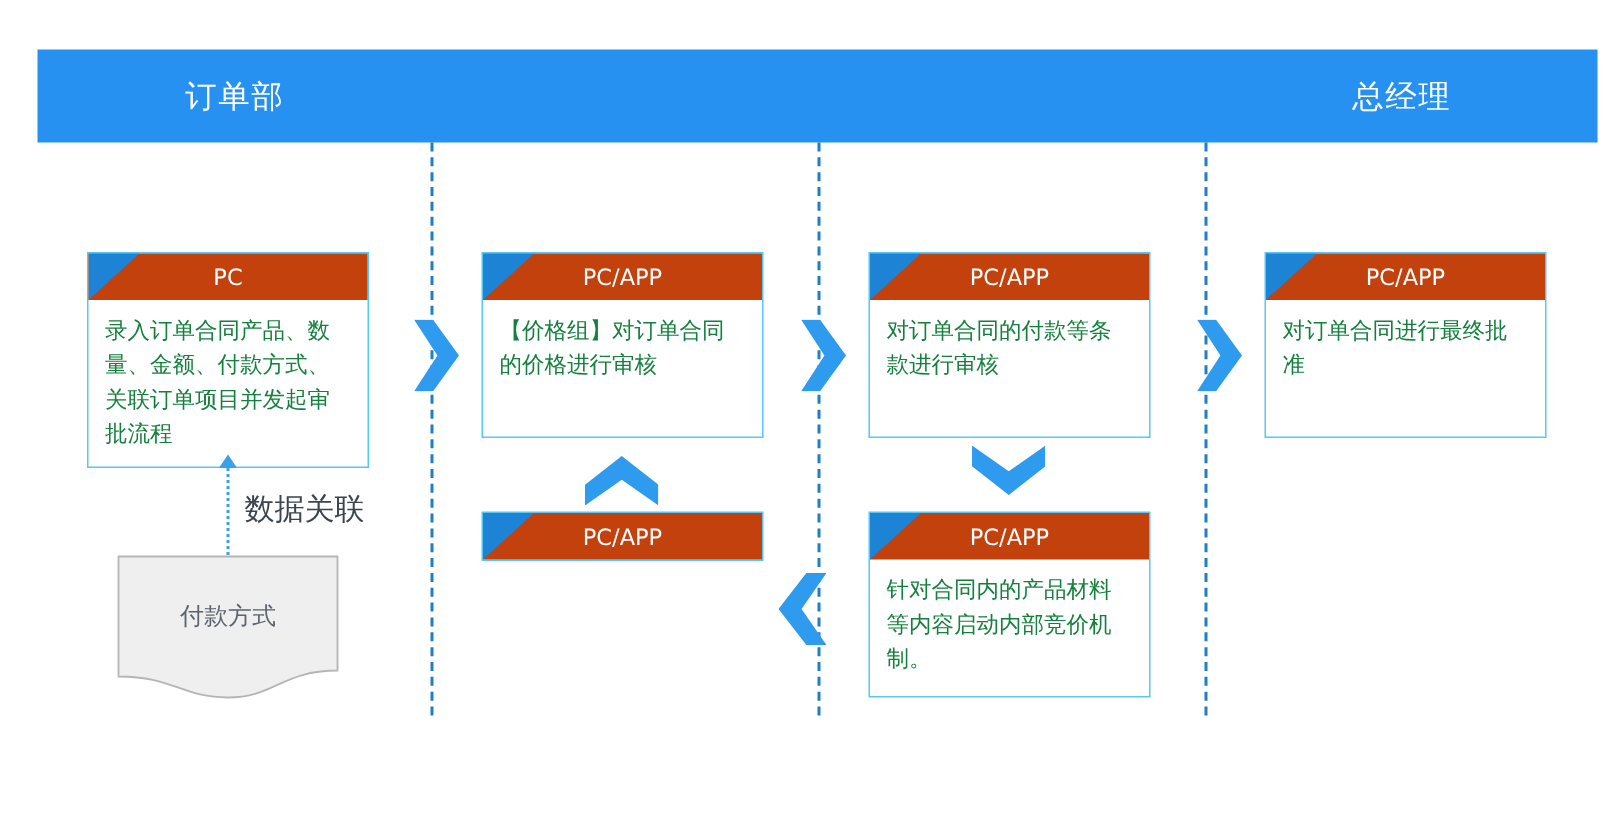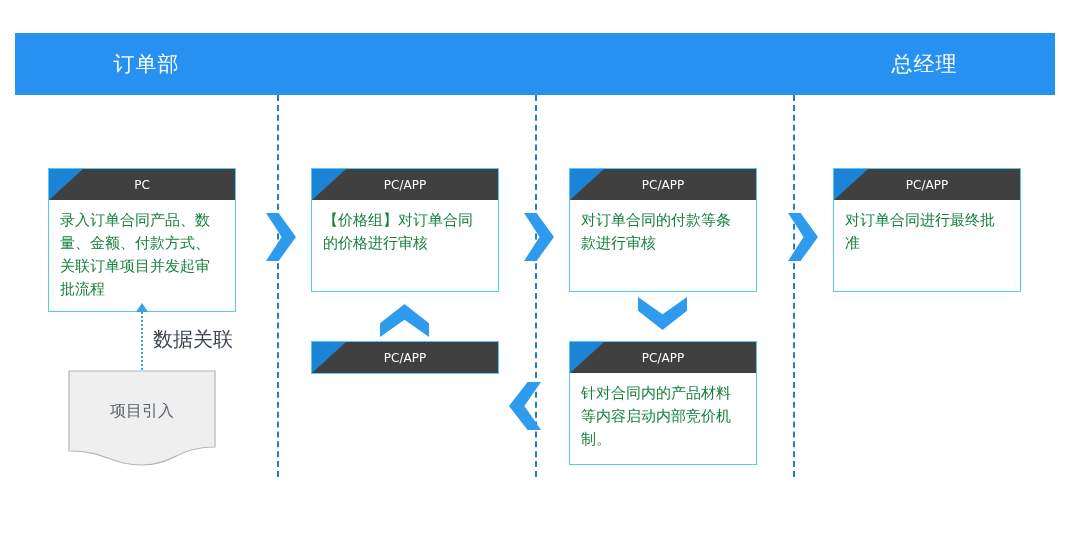--- a/index.html
+++ b/index.html
@@ -1,20 +1,20 @@
 <!DOCTYPE html>
 <html><head>
 <meta charset="utf-8">
 <style>
   html,body{margin:0;padding:0;background:#ffffff;}
   body{
     width:1071px;height:545px;position:relative;overflow:hidden;
     font-family:"DejaVu Sans","Liberation Sans",sans-serif;
   }
-  #canvas{position:absolute;left:0;top:0;width:996px;height:545px;}
+  #canvas{position:absolute;left:10px;top:0;width:996px;height:545px;}
 
   
   .lane-header-bar{
     position:absolute;left:15px;top:33px;width:1040px;height:62px;
     background:#2691f0;
   }
   .lane-title{
     position:absolute;top:33px;height:62px;
     display:flex;align-items:center;justify-content:center;
     color:#ffffff;font-size:21px;letter-spacing:1px;
@@ -29,23 +29,23 @@
 
   
   .pbox{
     position:absolute;width:188px;
     border:1px solid #55c8f5;
     background:#ffffff;
     box-sizing:border-box;
   }
   .pbox-head{
     position:relative;height:31px;
-    background:#404040;
+    background:#c2410c;
     display:flex;align-items:center;justify-content:center;
-    color:#ffffff;font-size:12px;
+    color:#ffffff;font-size:15px;
     overflow:hidden;
   }
   .pbox-head .fold{
     position:absolute;left:0;top:0;width:0;height:0;
     border-left:34px solid #1d83d4;
     border-bottom:31px solid transparent;
   }
   .pbox-head .ptitle{position:relative;z-index:2;}
   .pbox-body{
     padding:9px 11px 10px 11px;
@@ -160,20 +160,20 @@
 
   <div class="chev down" style="left:638px;top:297px;width:49px;height:33px;"></div>
   <div class="chev up" style="left:380px;top:304px;width:49px;height:33px;"></div>
 
   <div class="chev left" style="left:509px;top:382px;width:32px;height:48px;"></div>
 
   <div class="docshape" style="left:68px;top:370px;width:148px;height:96px;">
     <svg width="148" height="96" viewBox="0 0 148 96">
       <path d="M1,1 L147,1 L147,77 C110,77 105,95 74,95 C43,95 38,81 1,81 Z" fill="#efefef" stroke="#b5b5b5" stroke-width="1.2"></path>
     </svg>
-    <div class="doclabel">项目引入</div>
+    <div class="doclabel">付款方式</div>
   </div>
 
   <div class="dotline" style="left:141px;top:312px;height:58px;"></div>
   <div class="dotline-head" style="left:136px;top:303px;"></div>
   <div class="link-label" style="left:153px;top:326px;">数据关联</div>
 
 </div>
 
 </body></html>

